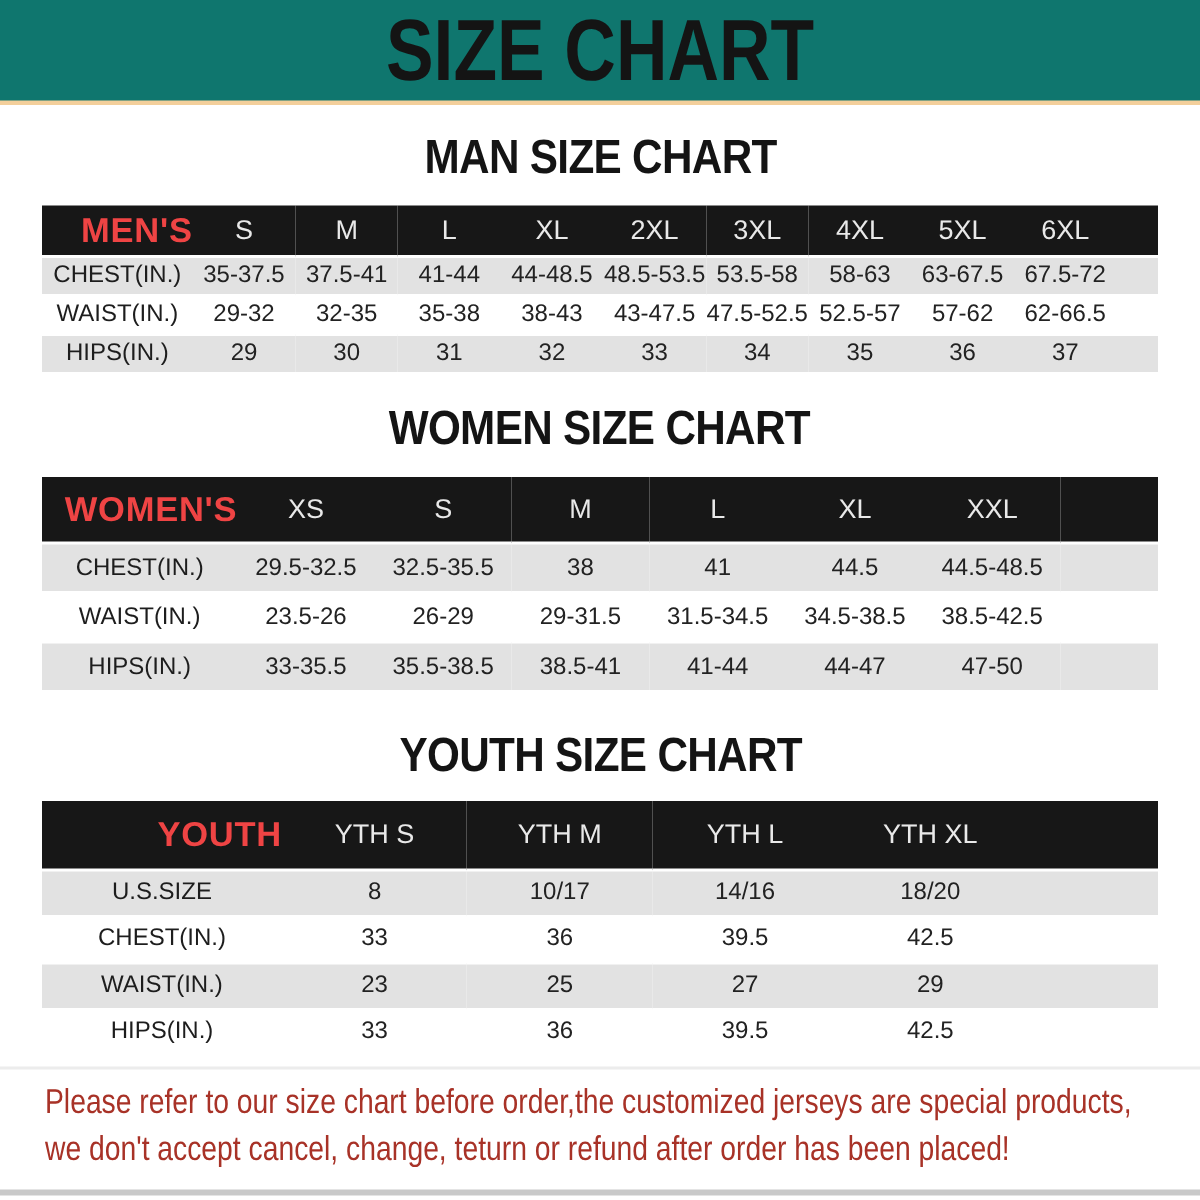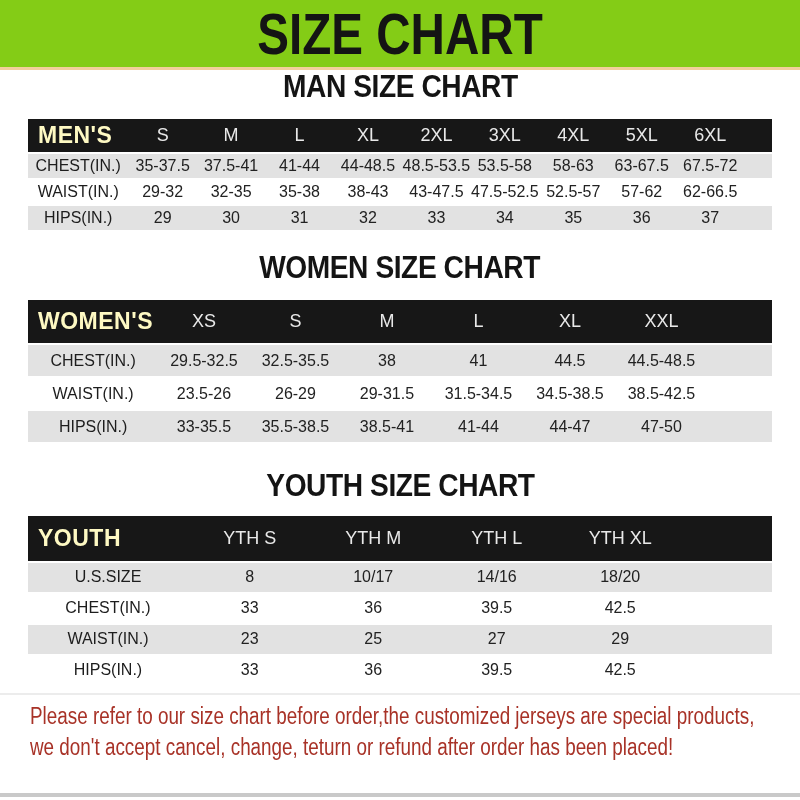--- a/index.html
+++ b/index.html
@@ -7,21 +7,21 @@
     width:800px;height:800px;overflow:hidden;
     background:#ffffff;
     font-family:"Liberation Sans", sans-serif;
     position:relative;
   }
   .page{width:800px;height:800px;position:relative;}
 
   
   .banner{
     height:70px;
-    background:#84cc16;
+    background:#0f766e;
     display:flex;align-items:center;justify-content:center;
     border-bottom:3px solid #f3cf9b;
     box-sizing:border-box;
   }
   .banner-title{
     margin:0;
     font-size:58px;
     font-weight:700;
     color:#141414;
     letter-spacing:0px;
@@ -40,44 +40,44 @@
     display:inline-block;
     font-size:32px;
     font-weight:700;
     color:#141414;
     letter-spacing:-0.5px;
     transform:scaleX(0.88);
     transform-origin:center;
     white-space:nowrap;
     line-height:1.05;
   }
-  .hd0{padding-bottom:15px;}
+  .hd0{padding-top:18px;padding-bottom:15px;}
   .hd1{padding-top:21px;padding-bottom:16px;}
   .hd2{padding-top:27px;padding-bottom:13px;text-align:center;}
 
   
   .tbl-wrap{padding:0 28px;}
   table.size-table{
     width:100%;
     border-collapse:collapse;
     table-layout:fixed;
   }
   .size-table th{
     background:#171717;
     color:#e9e9e9;
     font-weight:400;
     font-size:18px;
     text-align:center;
     padding:0;
   }
   .size-table th.corner{
-    color:#fef9c3;
+    color:#ef4444;
     font-weight:700;
     font-size:23px;
-    text-align:left;
+    text-align:right;
     padding-left:10px;
     letter-spacing:0.5px;
   }
   .size-table td{
     font-size:16px;
     color:#222222;
     text-align:center;
     padding:0;
     border-top:2px solid #ffffff;
     white-space:nowrap;

